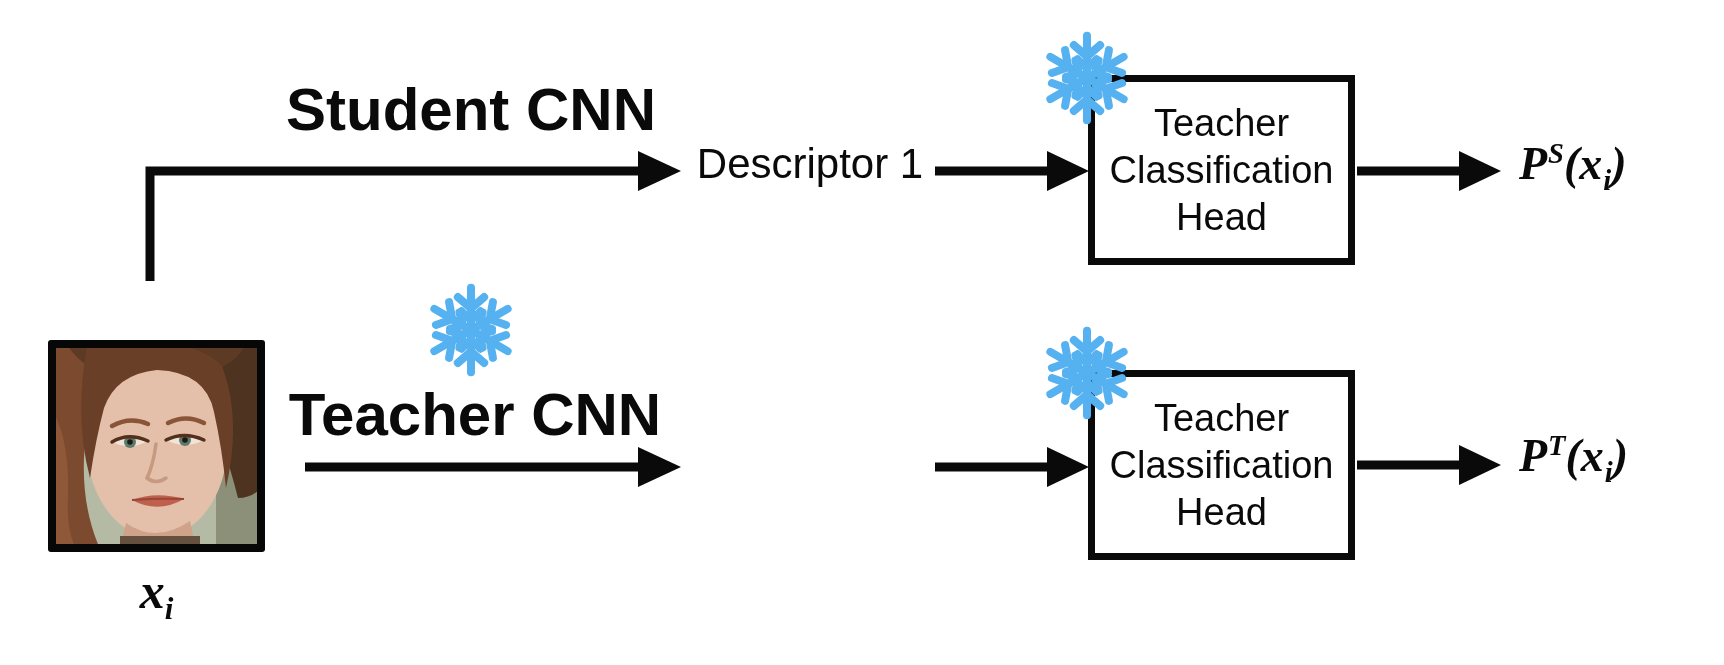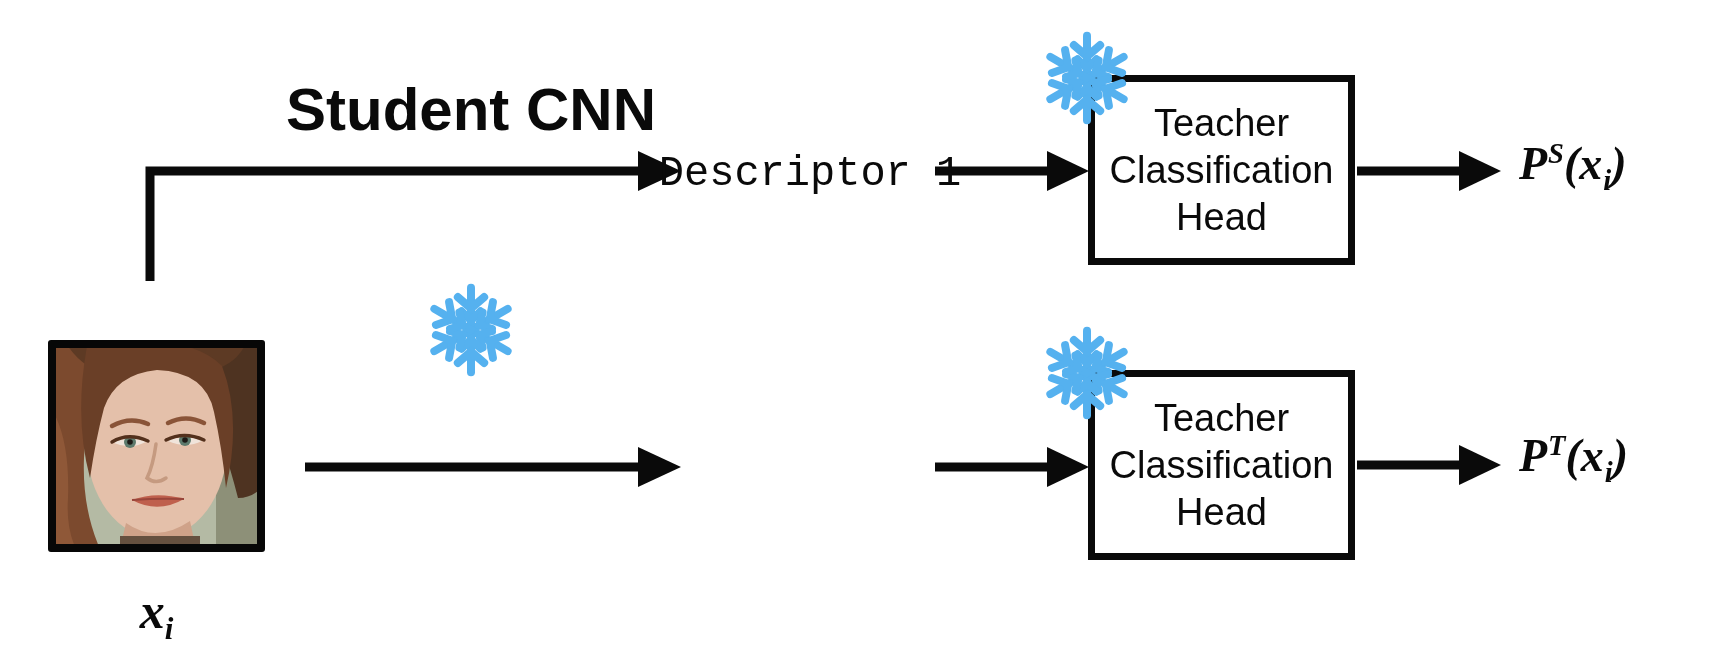--- a/index.html
+++ b/index.html
@@ -45,21 +45,21 @@
   .math{
     font-family:"Liberation Serif", serif;
     font-style:italic;font-weight:600;
     font-size:46px;line-height:1;white-space:nowrap;
   }
   .math sup{font-size:0.62em;font-style:italic;vertical-align:super;margin-left:1px;}
   .math sub{font-size:0.62em;font-style:italic;vertical-align:sub;margin-left:1px;}
   .input-label{
     left:48px;top:566px;width:217px;text-align:center;
     font-family:"Liberation Serif", serif;font-style:italic;font-weight:600;
-    font-size:50px;line-height:1;margin-top:20px;
+    font-size:50px;line-height:1;
   }
   .input-label sub{font-size:0.62em;}
   .photo-frame{
     left:48px;top:340px;width:201px;height:196px;
     border:8px solid #070707;border-radius:3px;
     overflow:hidden;background:#b9bfa8;
   }
   .snow{width:94px;height:94px;}
   .snow-art{stroke:var(--snowflake);stroke-width:8.5;stroke-linecap:round;fill:none;}
 </style>
@@ -158,22 +158,23 @@
       <path d="M100 96 Q97 118 91 130 Q100 137 110 130" stroke="#c59a80" stroke-width="3.5" fill="none" stroke-linecap="round"></path>
 
       <path d="M76 152 Q100 143 128 151 Q102 166 76 152 Z" fill="#bf604d"></path>
       <path d="M76 152 Q102 150 128 151" stroke="#99453a" stroke-width="2" fill="none"></path>
     </svg>
   </div>
 
   <div class="abs input-label"><span>x</span><sub>i</sub></div>
 
   <div class="abs branch-title" style="left:471px;top:80px;">Student CNN</div>
+  <div class="abs branch-title" style="left:475px;top:385px;">Teacher CNN</div>
 
-  <div class="abs descriptor" style="left:810px;top:153px;font-family:Liberation Mono, monospace;">Descriptor 1</div>
+  <div class="abs descriptor" style="left:810px;top:143px;">Descriptor 1</div>
 
   <div class="abs head-box" style="left:1088px;top:75px;">
     <div class="bl">Teacher</div>
     <div class="bl">Classification</div>
     <div class="bl">Head</div>
   </div>
   <div class="abs head-box" style="left:1088px;top:370px;">
     <div class="bl">Teacher</div>
     <div class="bl">Classification</div>
     <div class="bl">Head</div>

